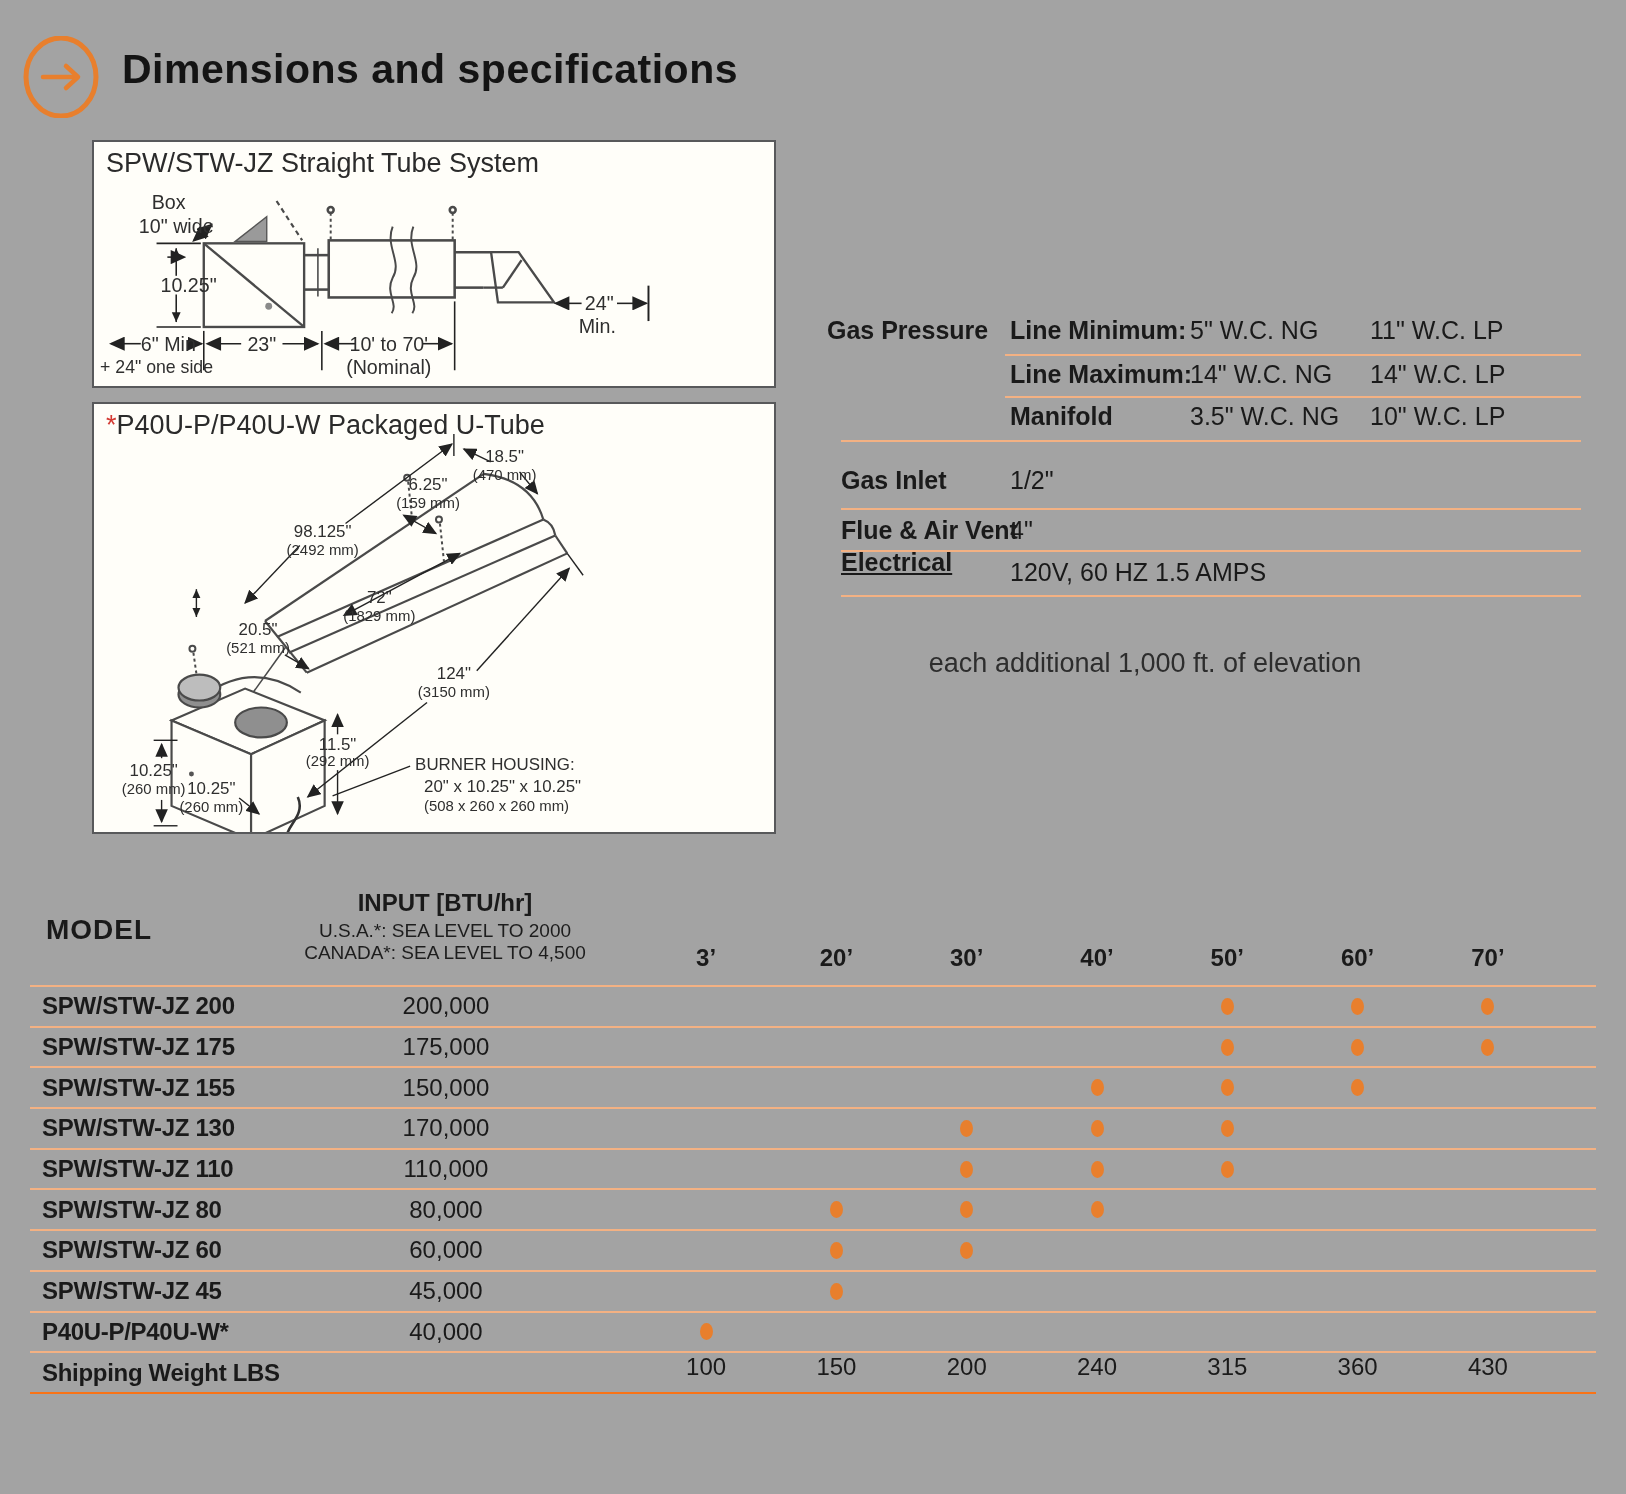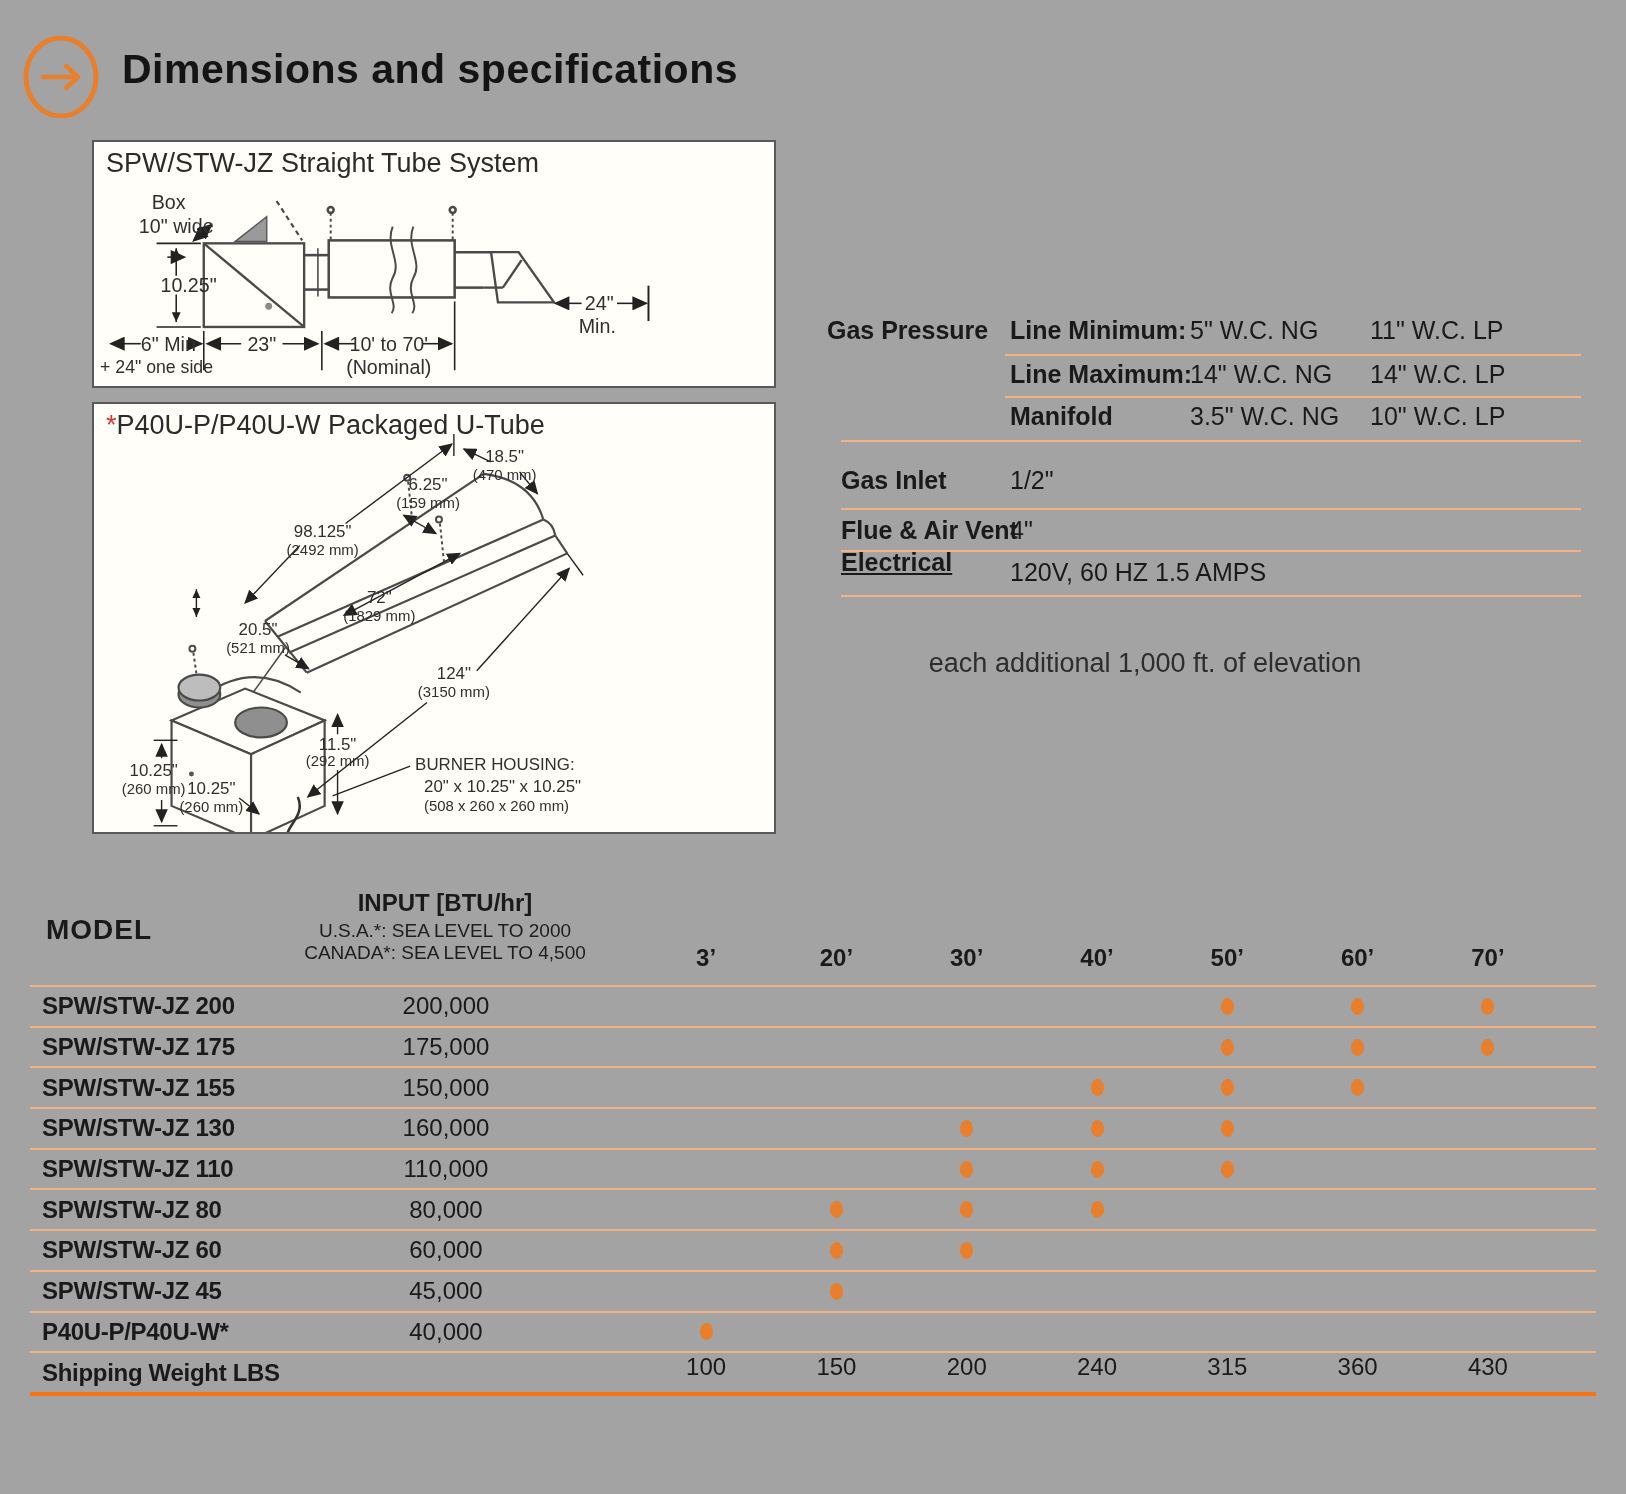--- a/index.html
+++ b/index.html
@@ -31,21 +31,21 @@
   
   .bt-abs{position:absolute;white-space:nowrap;}
   .bt-model-h{left:46px;top:914px;font-size:28px;font-weight:bold;letter-spacing:1px;}
   .bt-input-h{left:250px;top:889px;width:390px;text-align:center;font-size:24px;font-weight:bold;}
   .bt-sub1{left:250px;top:920px;width:390px;text-align:center;font-size:19px;color:#1d1d1d;}
   .bt-sub2{left:250px;top:942px;width:390px;text-align:center;font-size:19px;color:#1d1d1d;}
   .bt-hl-h{left:641px;top:894px;width:912px;text-align:center;font-size:24px;font-weight:bold;letter-spacing:1.5px;}
   .colhdr-row{position:absolute;left:30px;top:944px;width:1566px;display:flex;}
   .colhdr-row .c-sp0{width:611px;} .colhdr-row .c-h{width:130.3px;text-align:center;
     font-size:24px;font-weight:bold;} .colhdr-row .c-spE{width:43px;}
-  .btable{position:absolute;left:30px;top:985px;width:1566px;border-bottom:4px solid #f97316;}
+  .btable{position:absolute;left:30px;top:985px;width:1566px;border-bottom:2px solid #f97316;}
   .trow{display:flex;align-items:center;height:40.7px;border-top:2px solid #F3B183;box-sizing:border-box;}
   .c-model{width:260px;padding-left:12px;font-weight:bold;font-size:24px;letter-spacing:-0.3px;box-sizing:border-box;}
   .c-input{width:312px;text-align:center;font-size:24px;}
   .c-sp1{width:39px;} .c-sp2{width:43px;}
   .c-len{width:130.3px;text-align:center;font-size:24px;position:relative;height:100%;}
   .dot-cell[data-dot="1"]::after{content:"";position:absolute;left:50%;top:50%;
       width:13px;height:17px;margin:-8.5px 0 0 -6.5px;background:#E87F2D;border-radius:50%;}
 </style>
 </head>
 <body>
@@ -308,21 +308,21 @@
       <div class="c-len dot-cell" data-dot="0"></div>
       <div class="c-len dot-cell" data-dot="1"></div>
       <div class="c-len dot-cell" data-dot="1"></div>
       <div class="c-len dot-cell" data-dot="1"></div>
       <div class="c-len dot-cell" data-dot="0"></div>
       <div class="c-sp2"></div>
     </div>
 
     <div class="trow">
       <div class="c-model">SPW/STW-JZ 130</div>
-      <div class="c-input">160,000</div>
+      <div class="c-input">170,000</div>
       <div class="c-sp1"></div>
       <div class="c-len dot-cell" data-dot="0"></div>
       <div class="c-len dot-cell" data-dot="0"></div>
       <div class="c-len dot-cell" data-dot="1"></div>
       <div class="c-len dot-cell" data-dot="1"></div>
       <div class="c-len dot-cell" data-dot="1"></div>
       <div class="c-len dot-cell" data-dot="0"></div>
       <div class="c-len dot-cell" data-dot="0"></div>
       <div class="c-sp2"></div>
     </div>

